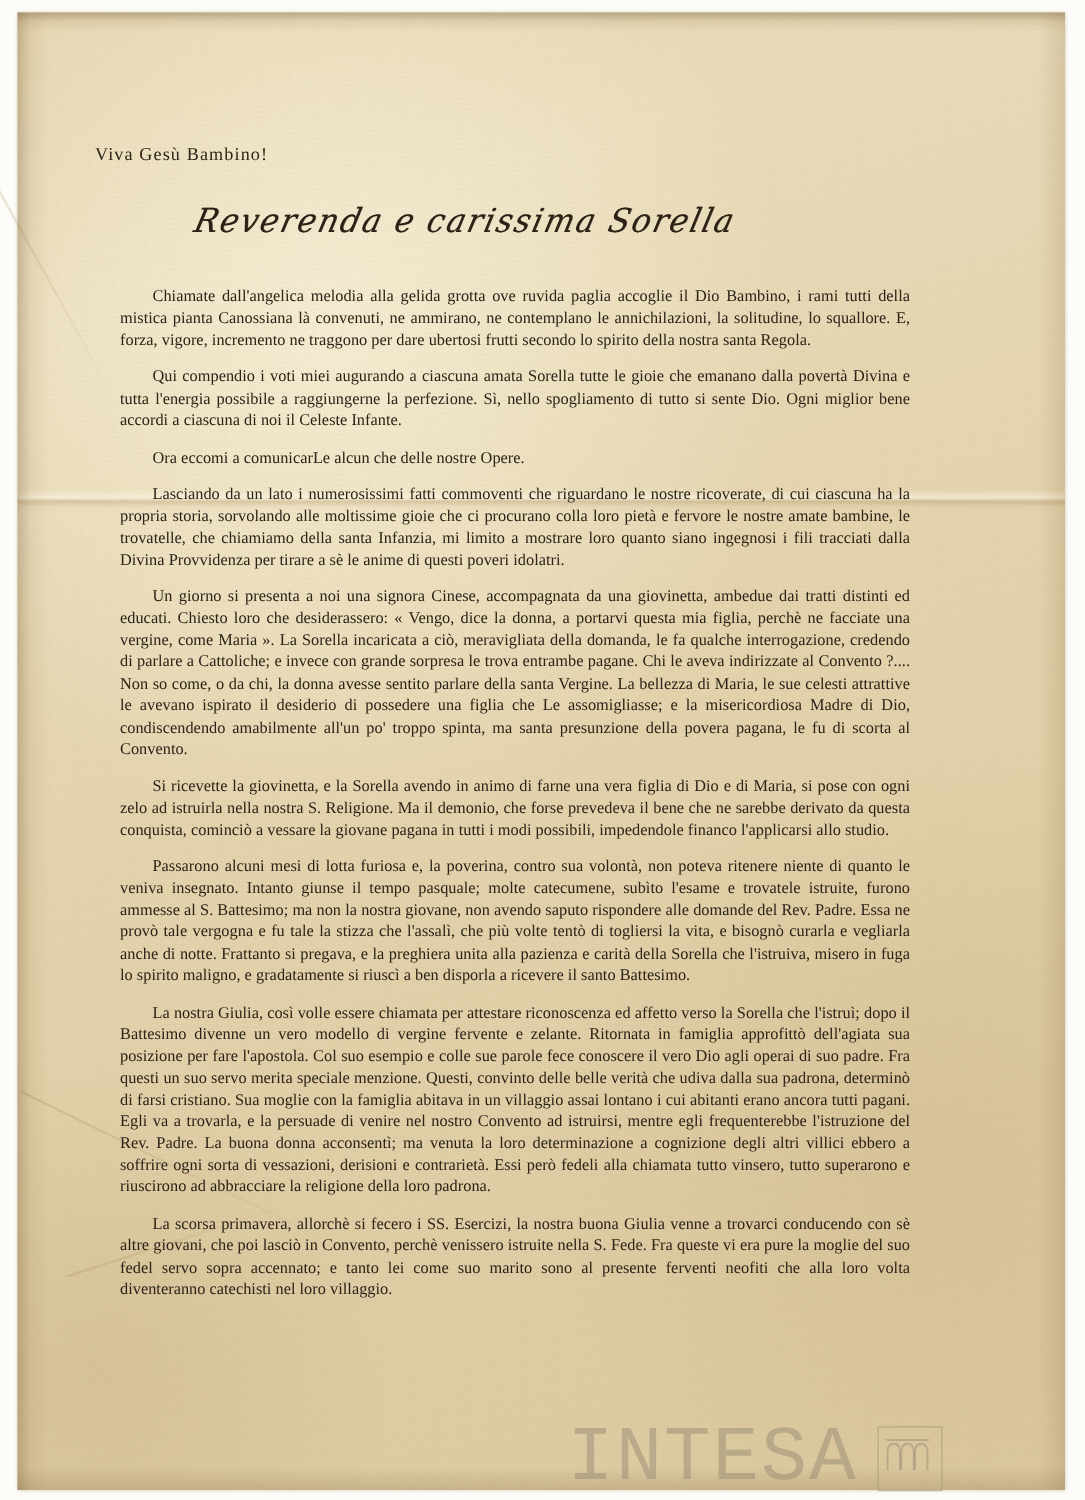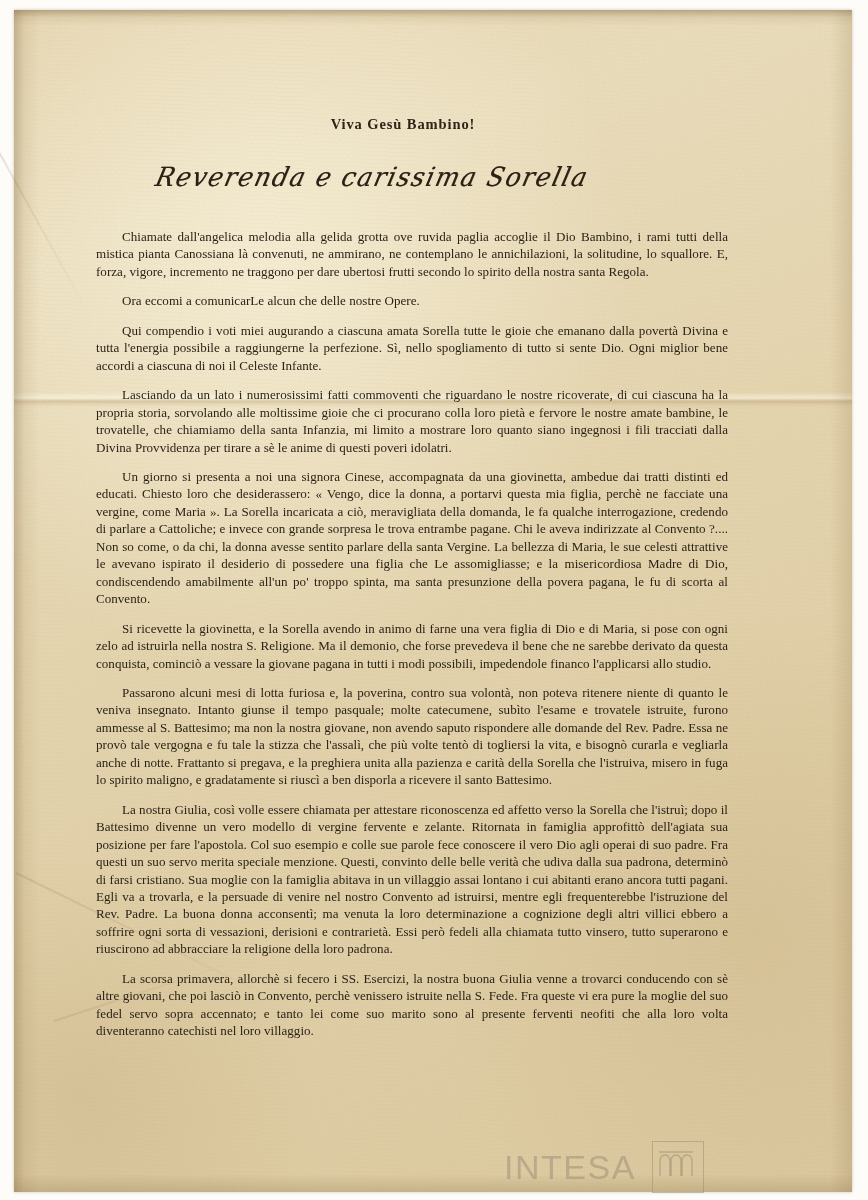--- a/index.html
+++ b/index.html
@@ -128,25 +128,25 @@
     left: 62px;
     top: 0;
     width: 672px;
   }
 
   .motto {
     position: absolute;
     left: 0;
     top: 106px;
     width: 672px;
-    text-align: center;
+    text-align: left;
     padding-right: 18px;
     box-sizing: border-box;
     font-family: "Liberation Serif", serif;
-    font-weight: bold;
+    font-weight: normal;
     font-size: 14.5px;
     letter-spacing: 0.9px;
     color: #2e2417;
   }
 
   .salutation {
     position: absolute;
     left: 80px;
     top: 152px;
     font-family: "DejaVu Serif", serif;
@@ -185,22 +185,22 @@
     width: 520px;
     height: 78px;
     display: flex;
     align-items: center;
     justify-content: center;
     gap: 16px;
     pointer-events: none;
     user-select: none;
   }
   .wm-word {
-    font-family: Liberation Sans, sans-serif;
-    font-size: 34px;
+    font-family: Liberation Mono, monospace;
+    font-size: 62px;
     letter-spacing: 1.5px;
     color: rgba(150,140,115,0.50);
     line-height: 1;
     white-space: nowrap;
   }
   .wm-mark {
     width: 50px;
     height: 50px;
     border: 1.6px solid rgba(150,140,115,0.50);
     position: relative;
@@ -225,22 +225,22 @@
     <div class="edge-bottom"></div>
 
     <div class="content">
 
       <div class="motto">Viva Gesù Bambino!</div>
 
       <div class="salutation">Reverenda e carissima Sorella</div>
 
       <div class="body-text">
         <p>Chiamate dall'angelica melodia alla gelida grotta ove ruvida paglia accoglie il Dio Bambino, i rami tutti della mistica pianta Canossiana là convenuti, ne ammirano, ne contemplano le annichilazioni, la solitudine, lo squallore. E, forza, vigore, incremento ne traggono per dare ubertosi frutti secondo lo spirito della nostra santa Regola.</p>
+        <p>Qui compendio i voti miei augurando a ciascuna amata Sorella tutte le gioie che emanano dalla povertà Divina e tutta l'energia possibile a raggiungerne la perfezione. Sì, nello spogliamento di tutto si sente Dio. Ogni miglior bene accordi a ciascuna di noi il Celeste Infante.</p>
         <p>Ora eccomi a comunicarLe alcun che delle nostre Opere.</p>
-        <p>Qui compendio i voti miei augurando a ciascuna amata Sorella tutte le gioie che emanano dalla povertà Divina e tutta l'energia possibile a raggiungerne la perfezione. Sì, nello spogliamento di tutto si sente Dio. Ogni miglior bene accordi a ciascuna di noi il Celeste Infante.</p>
         <p>Lasciando da un lato i numerosissimi fatti commoventi che riguardano le nostre ricoverate, di cui ciascuna ha la propria storia, sorvolando alle moltissime gioie che ci procurano colla loro pietà e fervore le nostre amate bambine, le trovatelle, che chiamiamo della santa Infanzia, mi limito a mostrare loro quanto siano ingegnosi i fili tracciati dalla Divina Provvidenza per tirare a sè le anime di questi poveri idolatri.</p>
         <p>Un giorno si presenta a noi una signora Cinese, accompagnata da una giovinetta, ambedue dai tratti distinti ed educati. Chiesto loro che desiderassero: « Vengo, dice la donna, a portarvi questa mia figlia, perchè ne facciate una vergine, come Maria ». La Sorella incaricata a ciò, meravigliata della domanda, le fa qualche interrogazione, credendo di parlare a Cattoliche; e invece con grande sorpresa le trova entrambe pagane. Chi le aveva indirizzate al Convento ?.... Non so come, o da chi, la donna avesse sentito parlare della santa Vergine. La bellezza di Maria, le sue celesti attrattive le avevano ispirato il desiderio di possedere una figlia che Le assomigliasse; e la misericordiosa Madre di Dio, condiscendendo amabilmente all'un po' troppo spinta, ma santa presunzione della povera pagana, le fu di scorta al Convento.</p>
         <p>Si ricevette la giovinetta, e la Sorella avendo in animo di farne una vera figlia di Dio e di Maria, si pose con ogni zelo ad istruirla nella nostra S. Religione. Ma il demonio, che forse prevedeva il bene che ne sarebbe derivato da questa conquista, cominciò a vessare la giovane pagana in tutti i modi possibili, impedendole financo l'applicarsi allo studio.</p>
         <p>Passarono alcuni mesi di lotta furiosa e, la poverina, contro sua volontà, non poteva ritenere niente di quanto le veniva insegnato. Intanto giunse il tempo pasquale; molte catecumene, subìto l'esame e trovatele istruite, furono ammesse al S. Battesimo; ma non la nostra giovane, non avendo saputo rispondere alle domande del Rev. Padre. Essa ne provò tale vergogna e fu tale la stizza che l'assalì, che più volte tentò di togliersi la vita, e bisognò curarla e vegliarla anche di notte. Frattanto si pregava, e la preghiera unita alla pazienza e carità della Sorella che l'istruiva, misero in fuga lo spirito maligno, e gradatamente si riuscì a ben disporla a ricevere il santo Battesimo.</p>
         <p>La nostra Giulia, così volle essere chiamata per attestare riconoscenza ed affetto verso la Sorella che l'istruì; dopo il Battesimo divenne un vero modello di vergine fervente e zelante. Ritornata in famiglia approfittò dell'agiata sua posizione per fare l'apostola. Col suo esempio e colle sue parole fece conoscere il vero Dio agli operai di suo padre. Fra questi un suo servo merita speciale menzione. Questi, convinto delle belle verità che udiva dalla sua padrona, determinò di farsi cristiano. Sua moglie con la famiglia abitava in un villaggio assai lontano i cui abitanti erano ancora tutti pagani. Egli va a trovarla, e la persuade di venire nel nostro Convento ad istruirsi, mentre egli frequenterebbe l'istruzione del Rev. Padre. La buona donna acconsentì; ma venuta la loro determinazione a cognizione degli altri villici ebbero a soffrire ogni sorta di vessazioni, derisioni e contrarietà. Essi però fedeli alla chiamata tutto vinsero, tutto superarono e riuscirono ad abbracciare la religione della loro padrona.</p>
         <p>La scorsa primavera, allorchè si fecero i SS. Esercizi, la nostra buona Giulia venne a trovarci conducendo con sè altre giovani, che poi lasciò in Convento, perchè venissero istruite nella S. Fede. Fra queste vi era pure la moglie del suo fedel servo sopra accennato; e tanto lei come suo marito sono al presente ferventi neofiti che alla loro volta diventeranno catechisti nel loro villaggio.</p>
       </div>
 
     </div>
 

